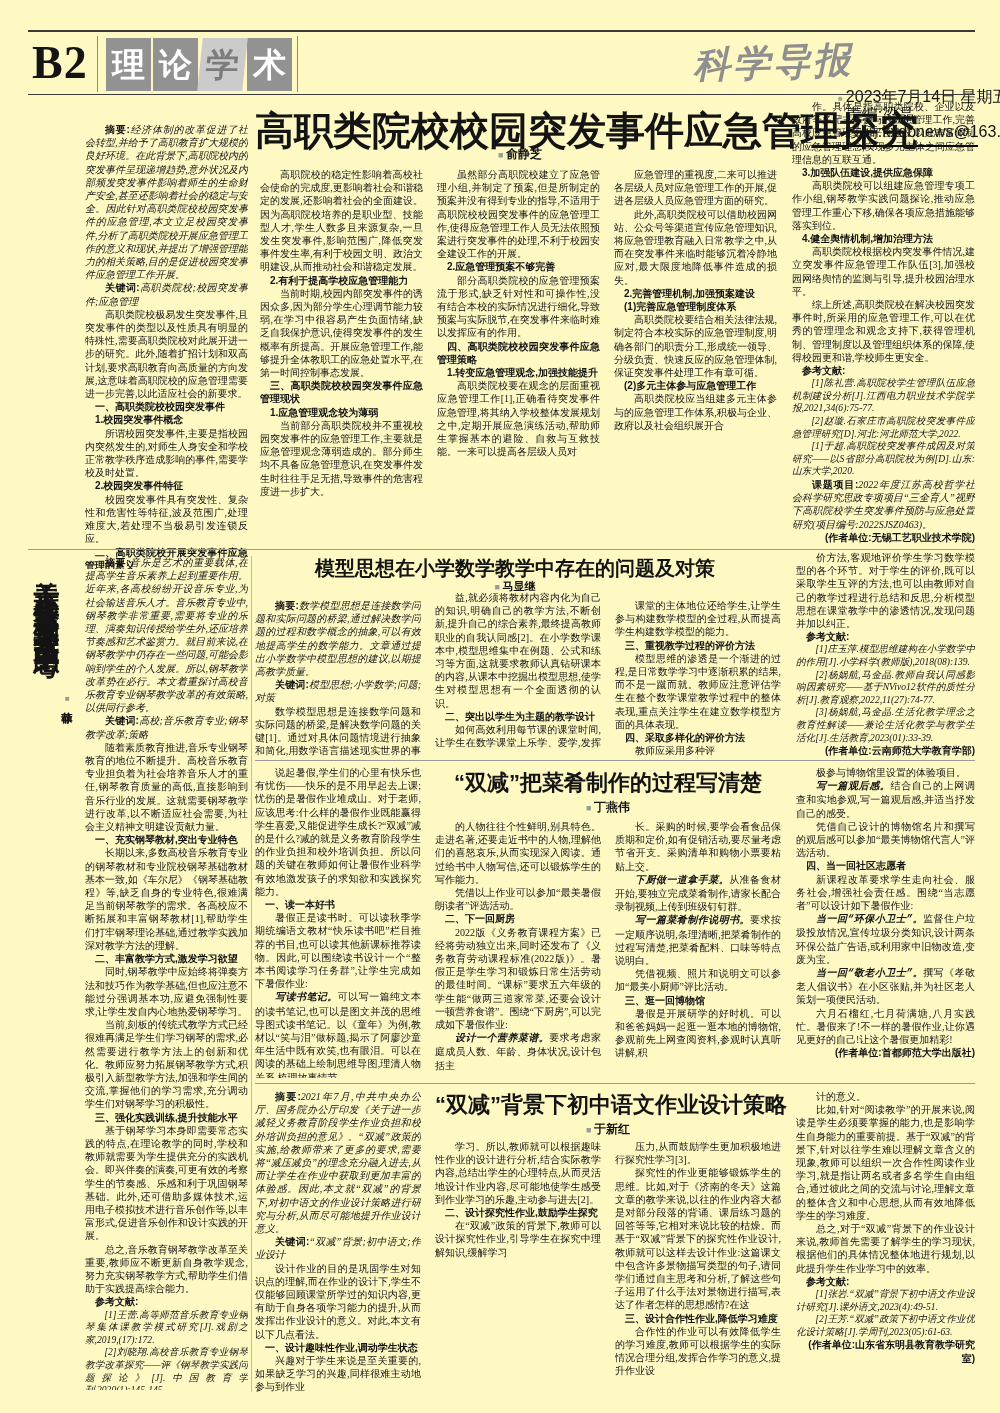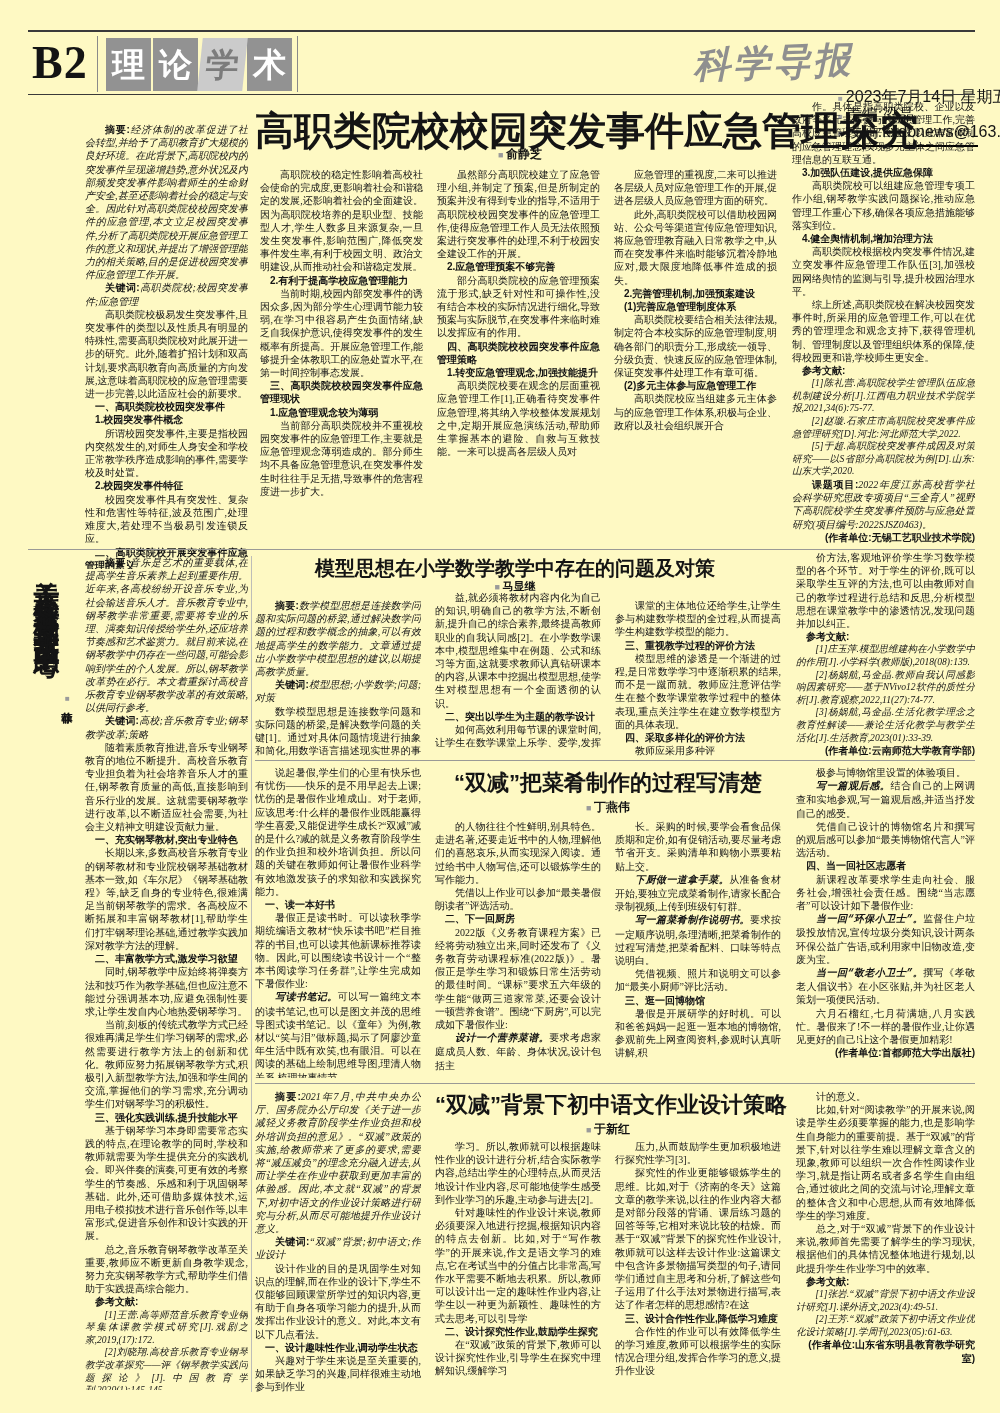--- a/index.html
+++ b/index.html
@@ -138,21 +138,21 @@
   <div class="col a1-colE">
       <div class="blk p">作。具体是指高职类院校、企业以及政府等多元主体参与的应急管理工作,完善高校应急管理工作平台建设,以此丰富体制的应急管理理念,实现多元主体之间应急管理信息的互联互通。</div>
       <div class="blk h2">3.加强队伍建设,提供应急保障</div>
       <div class="blk p">高职类院校可以组建应急管理专项工作小组,钢琴教学实践问题探论,推动应急管理工作重心下移,确保各项应急措施能够落实到位。</div>
       <div class="blk h2">4.健全舆情机制,增加治理方法</div>
       <div class="blk p">高职类院校根据校内突发事件情况,建立突发事件应急管理工作队伍[3],加强校园网络舆情的监测与引导,提升校园治理水平。</div>
       <div class="blk p">综上所述,高职类院校在解决校园突发事件时,所采用的应急管理工作,可以在优秀的管理理念和观念支持下,获得管理机制、管理制度以及管理组织体系的保障,使得校园更和谐,学校师生更安全。</div>
       <div class="blk refh">参考文献:</div>
       <div class="blk ref">[1]陈礼营.高职院校学生管理队伍应急机制建设分析[J].江西电力职业技术学院学报,2021,34(6):75-77.</div>
       <div class="blk ref">[2]赵璇.石家庄市高职院校突发事件应急管理研究[D].河北:河北师范大学,2022.</div>
-      <div class="blk ref">[5]于超.高职院校突发事件成因及对策研究——以S省部分高职院校为例[D].山东:山东大学,2020.</div>
+      <div class="blk ref">[1]于超.高职院校突发事件成因及对策研究——以S省部分高职院校为例[D].山东:山东大学,2020.</div>
       <div class="blk topic"><b>课题项目:</b>2022年度江苏高校哲学社会科学研究思政专项项目“三全育人”视野下高职院校学生突发事件预防与应急处置研究(项目编号:2022SJSZ0463)。</div>
       <div class="blk unit">(作者单位:无锡工艺职业技术学院)</div>
     </div>
 
   <div class="rule" style="left:28px;top:549px;width:947px;height:1px;background:#9a9a96;"></div>
   <div class="vrule" style="left:251px;top:556px;height:836px;"></div>
 
   <div class="a2-vtitle">关于高校音乐教育专业钢琴教学改革的思考</div>
   <div class="a2-vauthor">徐菲菲</div>
   <div class="col a2-col">
@@ -243,21 +243,20 @@
       <div class="blk abs"><b>摘要:</b>2021年7月,中共中央办公厅、国务院办公厅印发《关于进一步减轻义务教育阶段学生作业负担和校外培训负担的意见》。“双减”政策的实施,给教师带来了更多的要求,需要将“减压减负”的理念充分融入进去,从而让学生在作业中获取到更加丰富的体验感。因此,本文就“双减”的背景下,对初中语文的作业设计策略进行研究与分析,从而尽可能地提升作业设计意义。</div>
       <div class="blk kw"><b>关键词:</b>“双减”背景;初中语文;作业设计</div>
       <div class="blk p">设计作业的目的是巩固学生对知识点的理解,而在作业的设计下,学生不仅能够回顾课堂所学过的知识内容,更有助于自身各项学习能力的提升,从而发挥出作业设计的意义。对此,本文有以下几点看法。</div>
       <div class="blk h">一、设计趣味性作业,调动学生状态</div>
       <div class="blk p">兴趣对于学生来说是至关重要的,如果缺乏学习的兴趣,同样很难主动地参与到作业</div>
     </div>
   <div class="atitle a5-title">“双减”背景下初中语文作业设计策略</div>
   <div class="byline a5-byline">于新红</div>
   <div class="col a5-col2">
       <div class="blk p">学习。所以,教师就可以根据趣味性作业的设计进行分析,结合实际教学内容,总结出学生的心理特点,从而灵活地设计作业内容,尽可能地使学生感受到作业学习的乐趣,主动参与进去[2]。</div>
-      <div class="blk p">针对趣味性的作业设计来说,教师必须要深入地进行挖掘,根据知识内容的特点去创新。比如,对于“写作教学”的开展来说,作文是语文学习的难点,它在考试当中的分值占比非常高,写作水平需要不断地去积累。所以,教师可以设计出一定的趣味性作业内容,让学生以一种更为新颖性、趣味性的方式去思考,可以引导学</div>
       <div class="blk h">二、设计探究性作业,鼓励学生探究</div>
       <div class="blk p">在“双减”政策的背景下,教师可以设计探究性作业,引导学生在探究中理解知识,缓解学习</div>
     </div>
   <div class="col a5-col3">
       <div class="blk p">压力,从而鼓励学生更加积极地进行探究性学习[3]。</div>
       <div class="blk p">探究性的作业更能够锻炼学生的思维。比如,对于《济南的冬天》这篇文章的教学来说,以往的作业内容大都是对部分段落的背诵、课后练习题的回答等等,它相对来说比较的枯燥。而基于“双减”背景下的探究性作业设计,教师就可以这样去设计作业:这篇课文中包含许多景物描写类型的句子,请同学们通过自主思考和分析,了解这些句子运用了什么手法对景物进行描写,表达了作者怎样的思想感情?在这</div>
       <div class="blk h">三、设计合作性作业,降低学习难度</div>
       <div class="blk p">合作性的作业可以有效降低学生的学习难度,教师可以根据学生的实际情况合理分组,发挥合作学习的意义,提升作业设</div>
     </div>
   <div class="col a5-col4">

